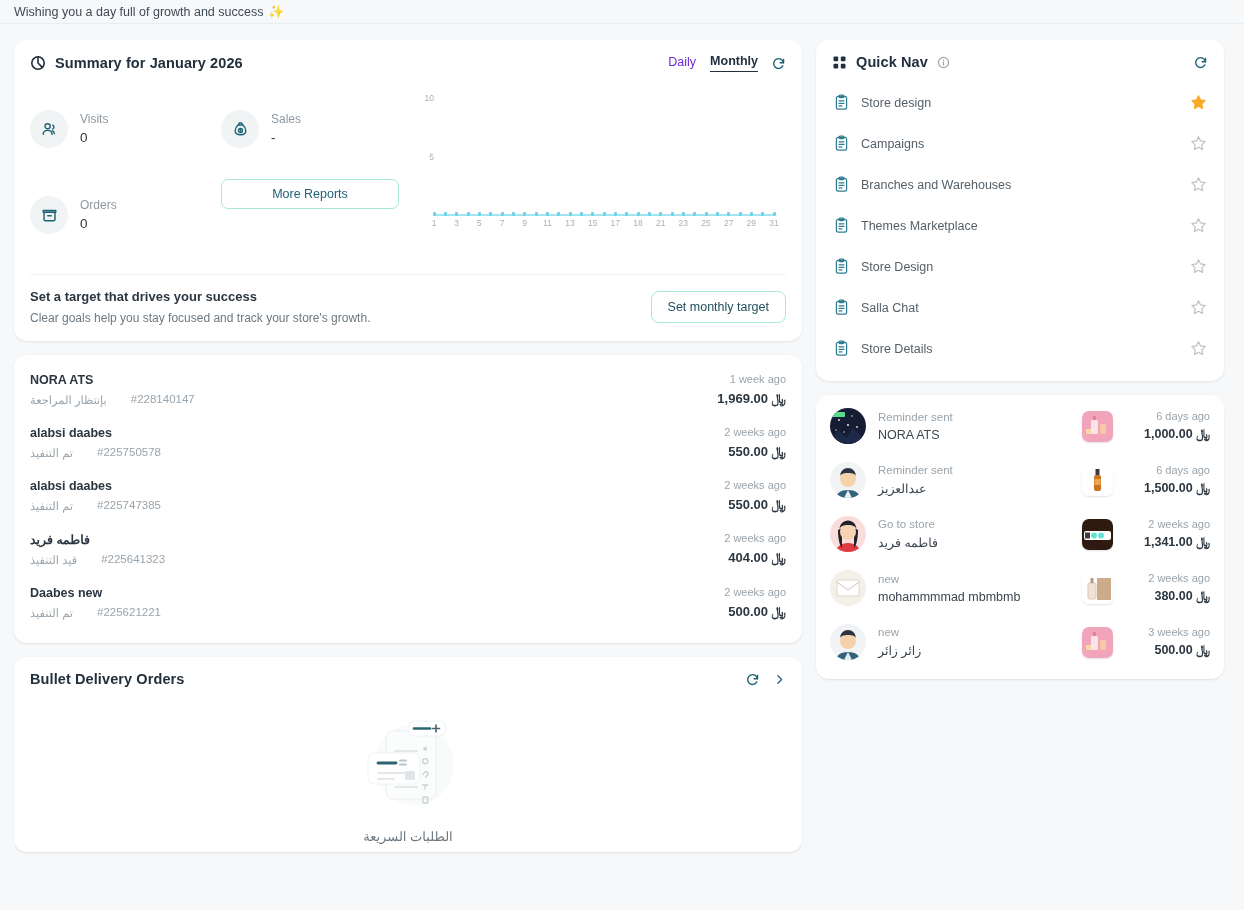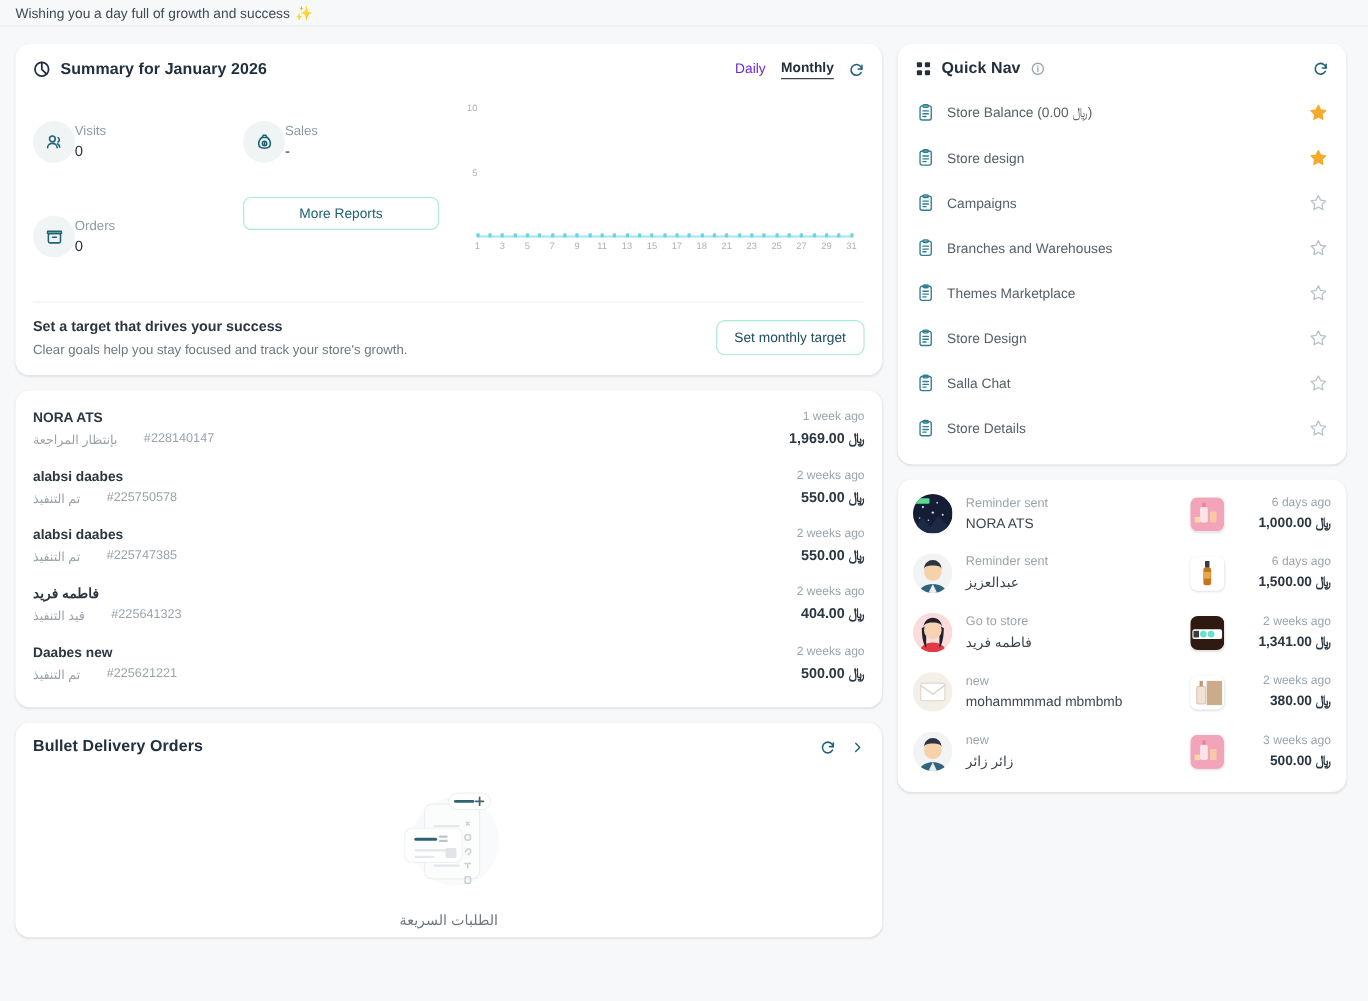--- a/index.html
+++ b/index.html
@@ -44,21 +44,21 @@
 
   svg { display: block; }
   .ic { stroke: #1f6275; fill: none; stroke-width: 1.5; stroke-linecap: round; stroke-linejoin: round; }
   .ic-dark { stroke: #22303d; fill: none; stroke-width: 1.6; stroke-linecap: round; stroke-linejoin: round; }
   .ic-grey { stroke: #9aa6b0; fill: none; stroke-width: 1.5; stroke-linecap: round; stroke-linejoin: round; }
 
   
   .summary-body { display: flex; padding: 2px 16px 0 16px; }
   .stats { width: 382px; padding-top: 6px; }
   .stat-row { display: flex; }
-  .stat { display: flex; align-items: center; width: 191px; height: 86px; }
+  .stat { display: flex; align-items: center; gap: 12px; width: 191px; height: 86px; }
   .stat-ico {
     width: 38px; height: 38px; border-radius: 50%;
     background: #f1f4f5; display: flex; align-items: center; justify-content: center;
     flex: none;
   }
   .stat-label { font-size: 12px; color: #8e99a3; line-height: 16px; }
   .stat-value { font-size: 13.5px; color: #2b3640; line-height: 20px; margin-top: 1px; }
 
   .more-reports {
     width: 178px; height: 30px; margin-top: 7px;
@@ -466,37 +466,20 @@
             <div class="qn-item">
               <span>
                 <svg width="17" height="17" viewBox="0 0 18 18">
                   <rect x="3.6" y="2.4" width="10.8" height="13.6" rx="2" fill="none" stroke="#2e7d91" stroke-width="1.3"></rect>
                   <rect x="6.4" y="1.2" width="5.2" height="2.6" rx="1.1" fill="none" stroke="#2e7d91" stroke-width="1.3"></rect>
                   <g stroke="#2e7d91" stroke-width="1.3" stroke-linecap="round">
                     <path d="M6.4 7.2h5.2M6.4 10h5.2M6.4 12.6h3"></path>
                   </g>
                 </svg>
               </span>
-              <span class="qn-label">Store Balance (0.00 ﷼)</span>
-              <span>
-                <svg width="17" height="17" viewBox="0 0 20 20">
-                  <path class="star-on" d="M10 2.1l2.4 4.9 5.4.8-3.9 3.8.9 5.4-4.8-2.6-4.8 2.6.9-5.4L2.2 7.8l5.4-.8z"></path>
-                </svg>
-              </span>
-            </div>
-            <div class="qn-item">
-              <span>
-                <svg width="17" height="17" viewBox="0 0 18 18">
-                  <rect x="3.6" y="2.4" width="10.8" height="13.6" rx="2" fill="none" stroke="#2e7d91" stroke-width="1.3"></rect>
-                  <rect x="6.4" y="1.2" width="5.2" height="2.6" rx="1.1" fill="none" stroke="#2e7d91" stroke-width="1.3"></rect>
-                  <g stroke="#2e7d91" stroke-width="1.3" stroke-linecap="round">
-                    <path d="M6.4 7.2h5.2M6.4 10h5.2M6.4 12.6h3"></path>
-                  </g>
-                </svg>
-              </span>
               <span class="qn-label">Store design</span>
               <span>
                 <svg width="17" height="17" viewBox="0 0 20 20">
                   <path class="star-on" d="M10 2.1l2.4 4.9 5.4.8-3.9 3.8.9 5.4-4.8-2.6-4.8 2.6.9-5.4L2.2 7.8l5.4-.8z"></path>
                 </svg>
               </span>
             </div>
             <div class="qn-item">
               <span>
                 <svg width="17" height="17" viewBox="0 0 18 18">

